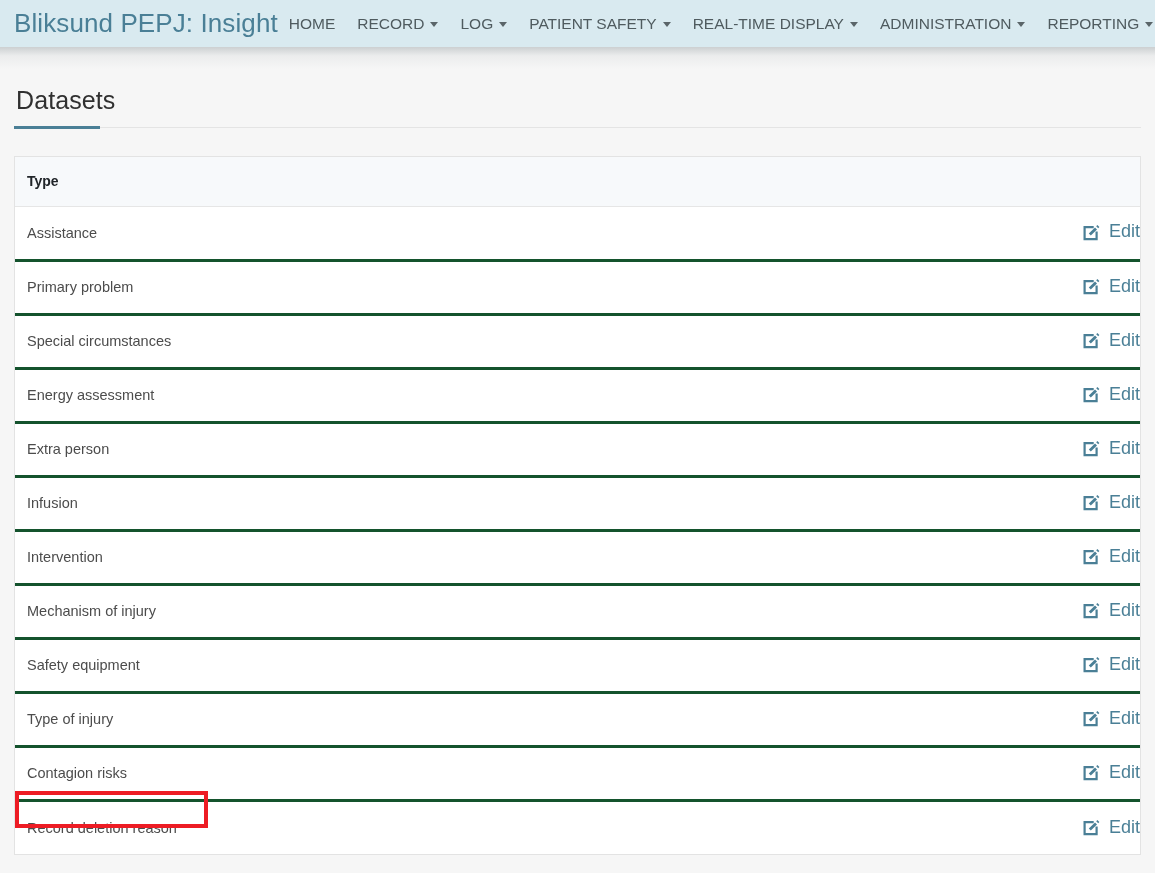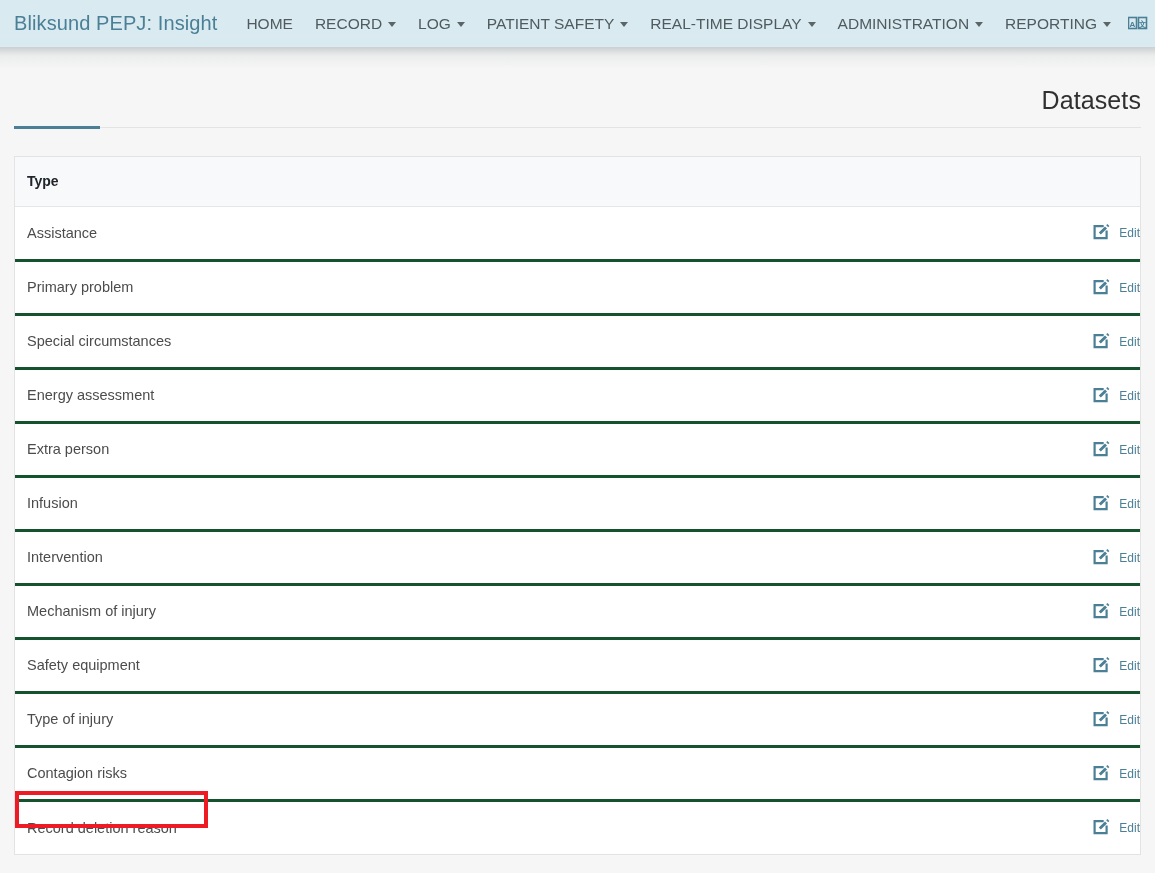--- a/index.html
+++ b/index.html
@@ -22,24 +22,23 @@
     height: 47px;
     background: #d9eaf0;
     display: flex;
     align-items: center;
     padding: 0 14px 0 14px;
     position: relative;
     z-index: 5;
   }
   .navbar-brand {
     color: #4a7f96;
-    font-size: 20px;
+    font-size: 26px;
     letter-spacing: 0.1px;
     white-space: nowrap;
-    margin-right: 18px;
     padding-left: 0px;
     cursor: pointer;
   }
   .nav-items {
     display: flex;
     align-items: center;
     gap: 0px;
     flex: 1;
   }
   .nav-item {
@@ -94,21 +93,20 @@
     z-index: 2;
   }
   .page-title {
     font-size: 25px;
     color: #303030;
     font-weight: normal;
     margin: 0;
     padding-top: 39px;
     padding-left: 2px;
     letter-spacing: 0.1px;
-    text-align: right;
   }
   .title-rule-wrap {
     position: relative;
     margin-top: 11px;
     height: 4px;
   }
   .title-rule-light {
     position: absolute;
     left: 0;
     right: 0;
@@ -163,24 +161,24 @@
   table.datasets tbody tr:last-child td {
     border-bottom: none;
     margin-top: 28px;
   }
   td.edit-cell {
     text-align: right;
     padding-right: 28px;
   }
   .edit-link {
     color: #4a7f96;
-    font-size: 12px;
+    font-size: 18px;
     text-decoration: none;
     display: inline-flex;
-    align-items: flex-end;
+    align-items: center;
     gap: 8px;
     cursor: pointer;
   }
   .edit-link svg { display: block; }
 
   
   .row-highlight {
     position: absolute;
     left: 15px;
     top: 791px;

